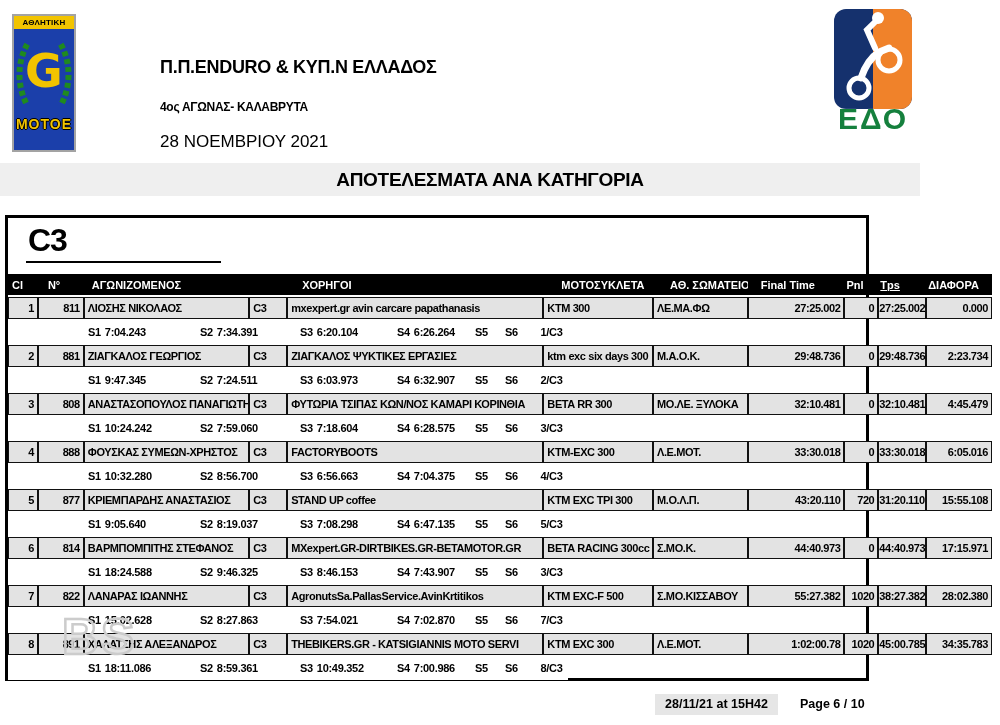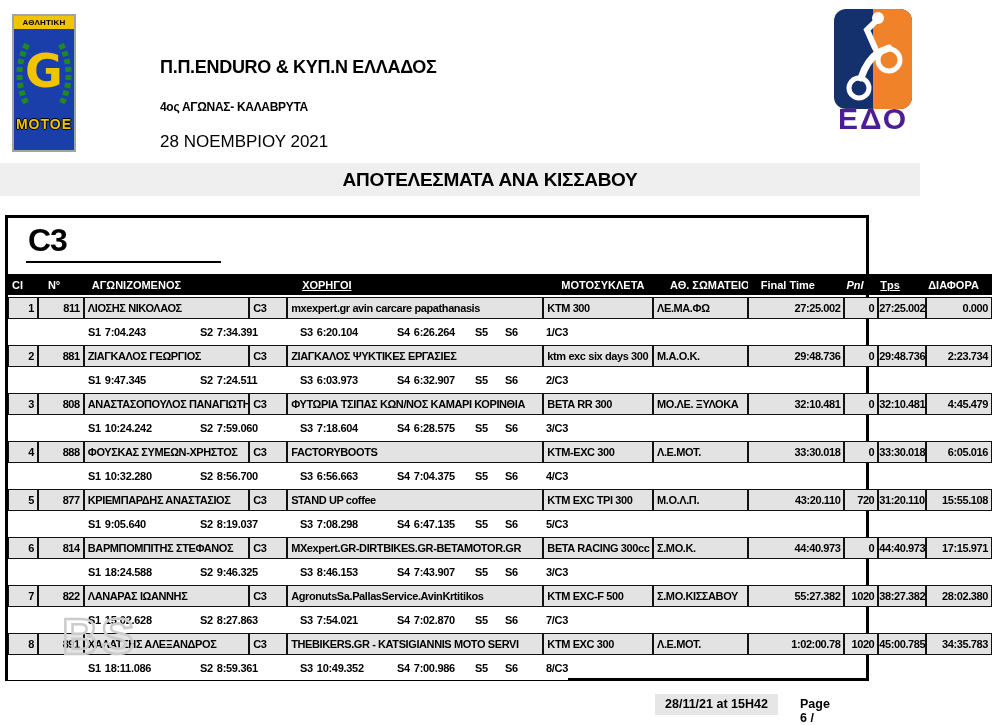--- a/index.html
+++ b/index.html
@@ -15,21 +15,21 @@
     background:#1b3faa; border:2px solid #a3a3a3; display:flex; flex-direction:column; }
   .ll-top { background:#f2c400; color:#000; font-size:8px; font-weight:bold;
     text-align:center; padding:2px 0; letter-spacing:0.2px; }
   .ll-mid { flex:1; display:flex; align-items:center; justify-content:center; }
   .ll-bot { color:#f2c400; font-size:14px; font-weight:800; text-align:center;
     padding-bottom:18px; letter-spacing:1px;
     text-shadow:1px 0 0 #000,-1px 0 0 #000,0 1px 0 #000,0 -1px 0 #000; }
 
   .logo-right { position:absolute; left:833px; top:8px; width:80px; height:142px;
     display:flex; flex-direction:column; align-items:center; }
-  .lr-text { color:#4c1d95; font-size:30px; font-weight:800; letter-spacing:2px;
+  .lr-text { color:#15803d; font-size:30px; font-weight:800; letter-spacing:2px;
     margin-top:-8px; text-shadow:0 0 1px #fff; }
 
   .titles { position:absolute; left:160px; top:34px; width:650px; text-align:left;margin-top:23px; }
   .title-1 { font-size:18px; font-weight:800; letter-spacing:-0.3px; }
   .title-2 { font-size:12px; font-weight:800; letter-spacing:-0.3px; margin-top:22px; }
   .title-date { font-size:17px; font-weight:400; margin-top:18px; }
 
   .section-band { position:absolute; left:0; top:163px; width:920px; height:33px;
     background:#efefef; display:flex; align-items:center; justify-content:center;
     padding-left:60px; }
@@ -57,30 +57,30 @@
   .c-pnl{width:34px}.c-tps{width:48px}.c-dif{width:66px}
   .h-name{width:204px}
 
   .split-row { display:flex; height:25px; align-items:center; padding-left:80px;
     font-size:11px; font-weight:bold; letter-spacing:-0.3px; background:#fff;
     width:560px; white-space:nowrap; }
   .sg { display:inline-block; }
   .sg .lab { margin-right:4px; }
   .sg1{width:112px}.sg2{width:100px}.sg3{width:97px}.sg4{width:78px}
   .sg5{width:30px}.sg6{width:30px}
-  .rank { flex:1; text-align:right; }
+  .rank { flex:1; text-align:center; }
 
   
   .wm { position:absolute; pointer-events:none; font-weight:800; color:transparent;
     -webkit-text-stroke:2.5px #cccccc; letter-spacing:3px; z-index:5; }
   .wm-initials { left:62px; top:608px; font-size:50px; }
   .wm-text { left:425px; top:596px; font-size:66px; }
 
   
-  .footer { position:absolute; left:0; top:694px; width:820px; height:24px;
+  .footer { position:absolute; left:0; top:694px; width:1000px; height:24px;
     font-size:12.5px; font-weight:bold; }
   .f-time { position:absolute; left:655px; top:0; background:#e6e6e6;
     padding:3px 10px 4px 10px; }
   .f-page { position:absolute; left:800px; top:3px; }
 </style>
 </head>
 <body>
 
 <div class="page">
 
@@ -109,34 +109,34 @@
       <circle cx="26" cy="80" r="10" fill="none" stroke="#fff" stroke-width="5"></circle>
       <circle cx="56" cy="52" r="11" fill="none" stroke="#fff" stroke-width="5"></circle>
       <path d="M28 70 Q34 52 46 44 L56 40" stroke="#fff" stroke-width="7" fill="none" stroke-linecap="round"></path>
       <path d="M42 40 L34 22 L42 14" stroke="#fff" stroke-width="6" fill="none" stroke-linecap="round"></path>
       <circle cx="45" cy="10" r="6" fill="#fff"></circle>
     </svg>
     <div class="lr-text">ΕΔΟ</div>
   </div>
 
   <div class="section-band">
-    <span>ΑΠΟΤΕΛΕΣΜΑΤΑ ΑΝΑ ΚΙΣΣΑΒΟΥ</span>
+    <span>ΑΠΟΤΕΛΕΣΜΑΤΑ ΑΝΑ ΚΑΤΗΓΟΡΙΑ</span>
   </div>
 
   <div class="rtable">
     <div class="cat-title">C3</div>
     <div class="thead">
         <div class="th c-cl l" style="padding-left: 4px;">Cl</div>
         <div class="th c-num l" style="padding-left: 10px;">N°</div>
         <div class="th h-name l" style="padding-left: 8px;">ΑΓΩΝΙΖΟΜΕΝΟΣ</div>
-        <div class="th c-sp l" style="padding-left: 15px; text-decoration: underline;">ΧΟΡΗΓΟΙ</div>
+        <div class="th c-sp l" style="padding-left: 15px;">ΧΟΡΗΓΟΙ</div>
         <div class="th c-bike l" style="padding-left: 18px;">ΜΟΤΟΣΥΚΛΕΤΑ</div>
         <div class="th c-club l" style="padding-left: 17px;">ΑΘ. ΣΩΜΑΤΕΙΟ</div>
         <div class="th c-fin l" style="padding-left: 13px;">Final Time</div>
-        <div class="th c-pnl l" style="padding-left: 2px; font-style: italic;">Pnl</div>
+        <div class="th c-pnl l" style="padding-left: 2px;">Pnl</div>
         <div class="th c-tps l" style="padding-left: 2px; text-decoration: underline;">Tps</div>
         <div class="th c-dif l" style="padding-left: 2px;">ΔΙΑΦΟΡΑ</div>
       </div>
     <div class="tbody">
         <div class="block">
           <div class="main-row">
             <div class="cell c-cl r">1</div>
             <div class="cell c-num r">811</div>
             <div class="cell c-name l">ΛΙΟΣΗΣ ΝΙΚΟΛΑΟΣ</div>
             <div class="cell c-cat l">C3</div>

